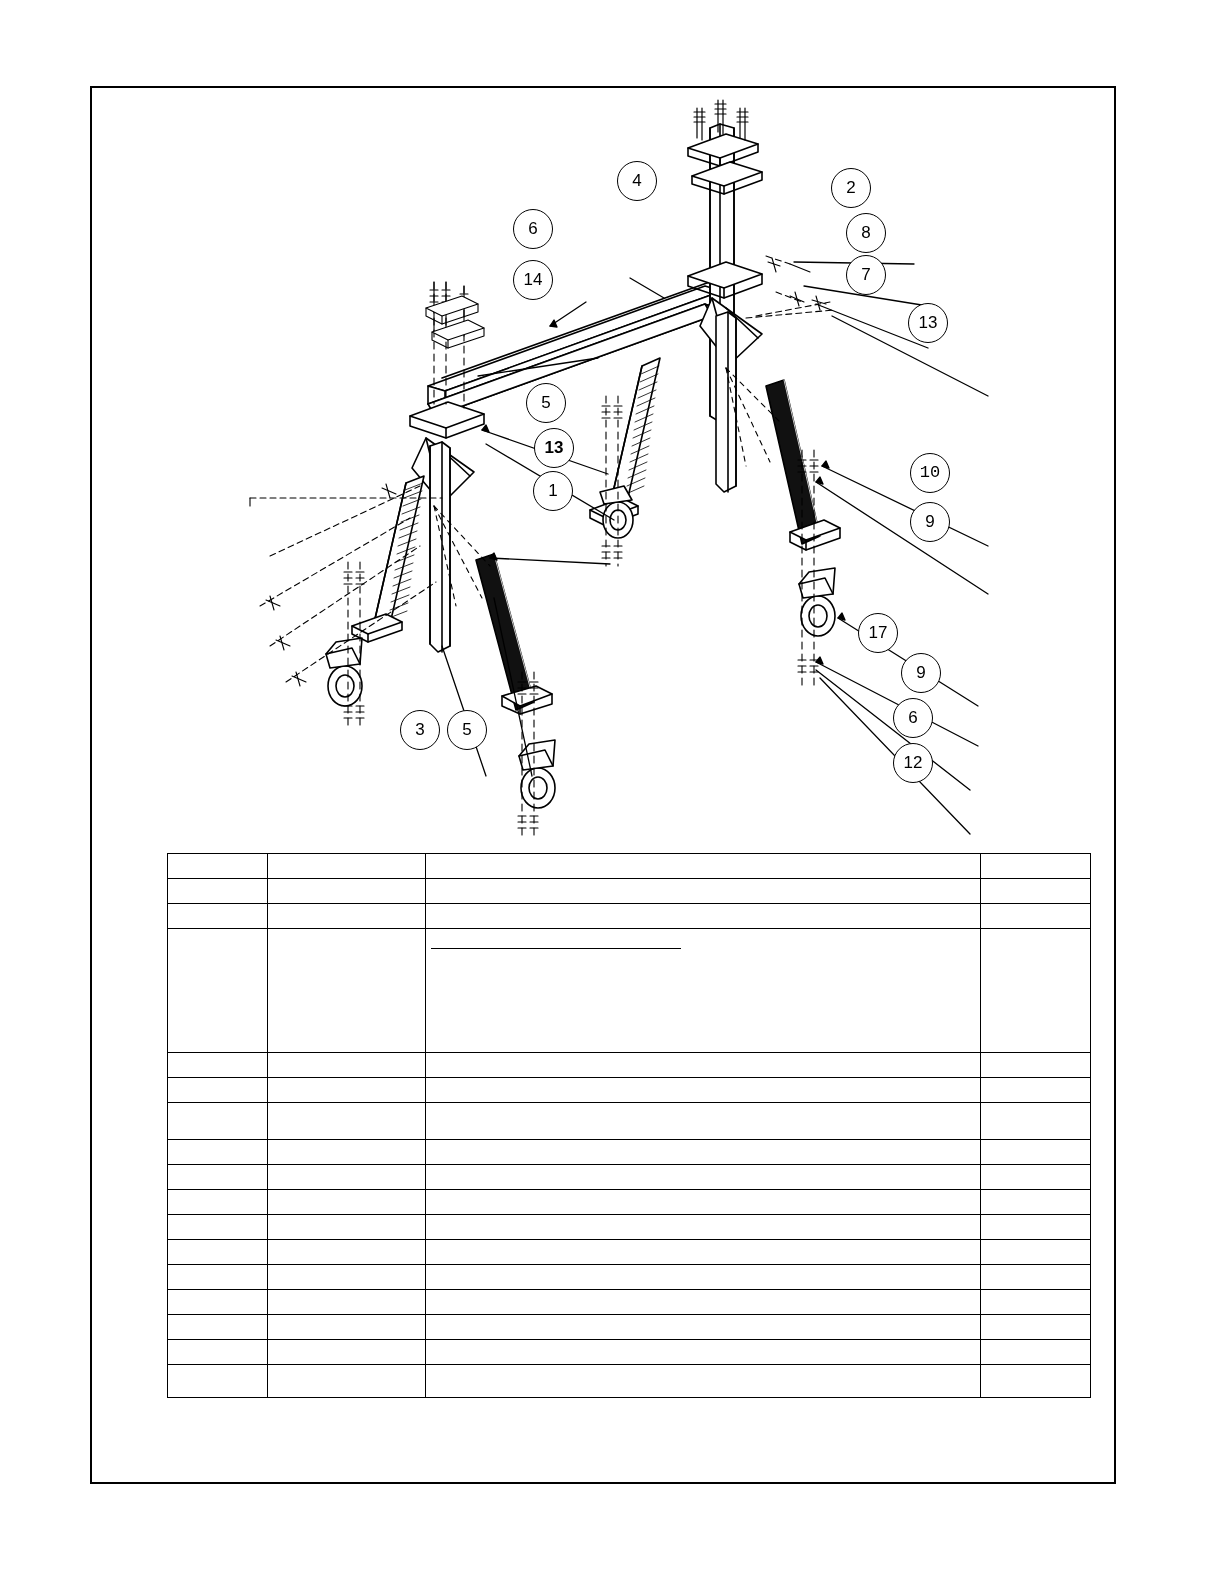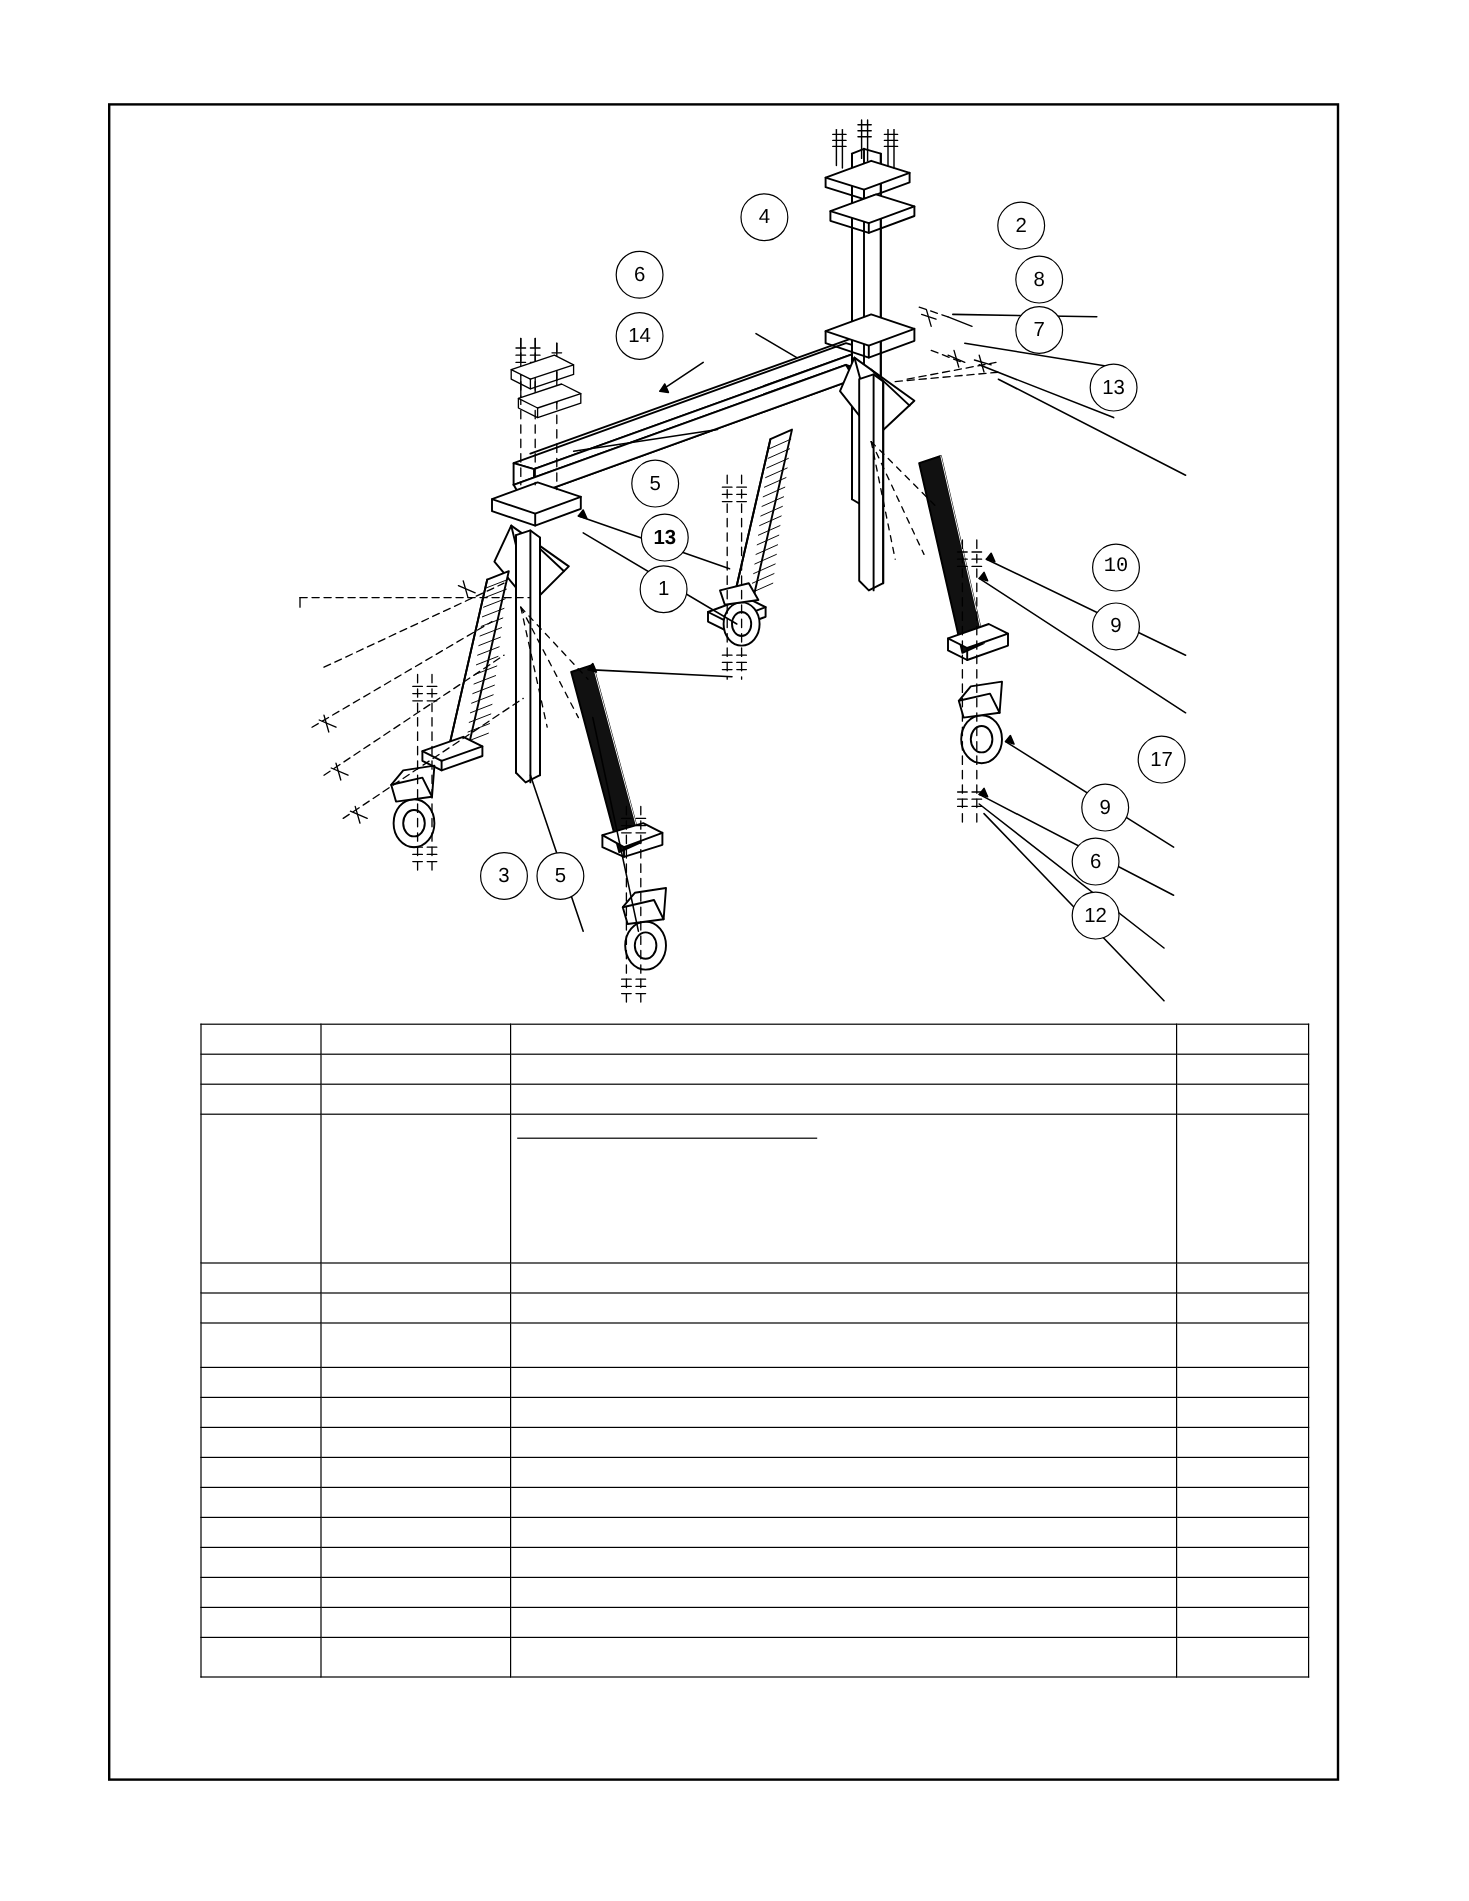--- a/index.html
+++ b/index.html
@@ -452,21 +452,21 @@
       <div class="balloon" style="left: 513px; top: 209px;">6</div>
       <div class="balloon" style="left: 846px; top: 213px;">8</div>
       <div class="balloon" style="left: 846px; top: 255px;">7</div>
       <div class="balloon" style="left: 513px; top: 260px;">14</div>
       <div class="balloon" style="left: 908px; top: 303px;">13</div>
       <div class="balloon" style="left: 526px; top: 383px;">5</div>
       <div class="balloon" style="left: 534px; top: 428px; font-weight: bold;">13</div>
       <div class="balloon" style="left: 910px; top: 453px; font-family: Liberation Mono, monospace;">10</div>
       <div class="balloon" style="left: 533px; top: 471px;">1</div>
       <div class="balloon" style="left: 910px; top: 502px;">9</div>
-      <div class="balloon" style="left: 948px; top: 613px;">17</div>
+      <div class="balloon" style="left: 858px; top: 613px;">17</div>
       <div class="balloon" style="left: 901px; top: 653px;">9</div>
       <div class="balloon" style="left: 893px; top: 698px;">6</div>
       <div class="balloon" style="left: 400px; top: 710px;">3</div>
       <div class="balloon" style="left: 447px; top: 710px;">5</div>
       <div class="balloon" style="left: 893px; top: 743px;">12</div>
     </div>
 
   <table class="parts-table">
     <colgroup>
       <col class="col-item">

